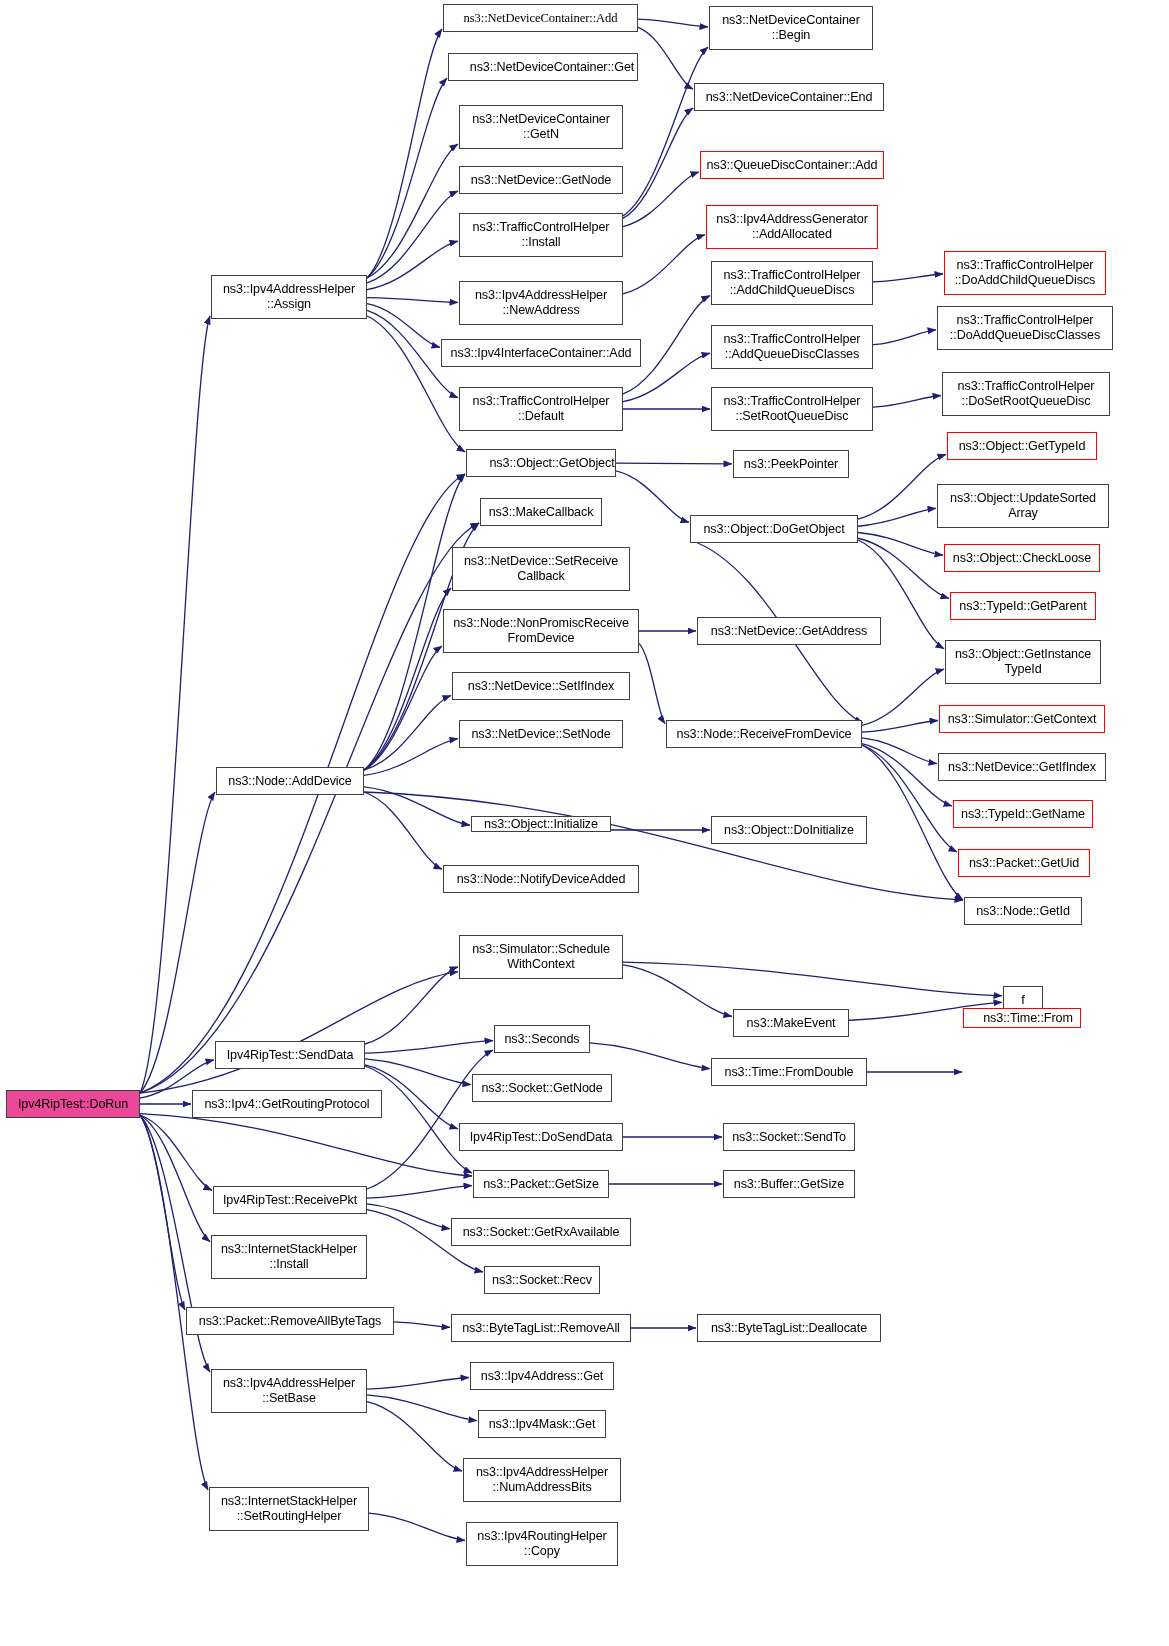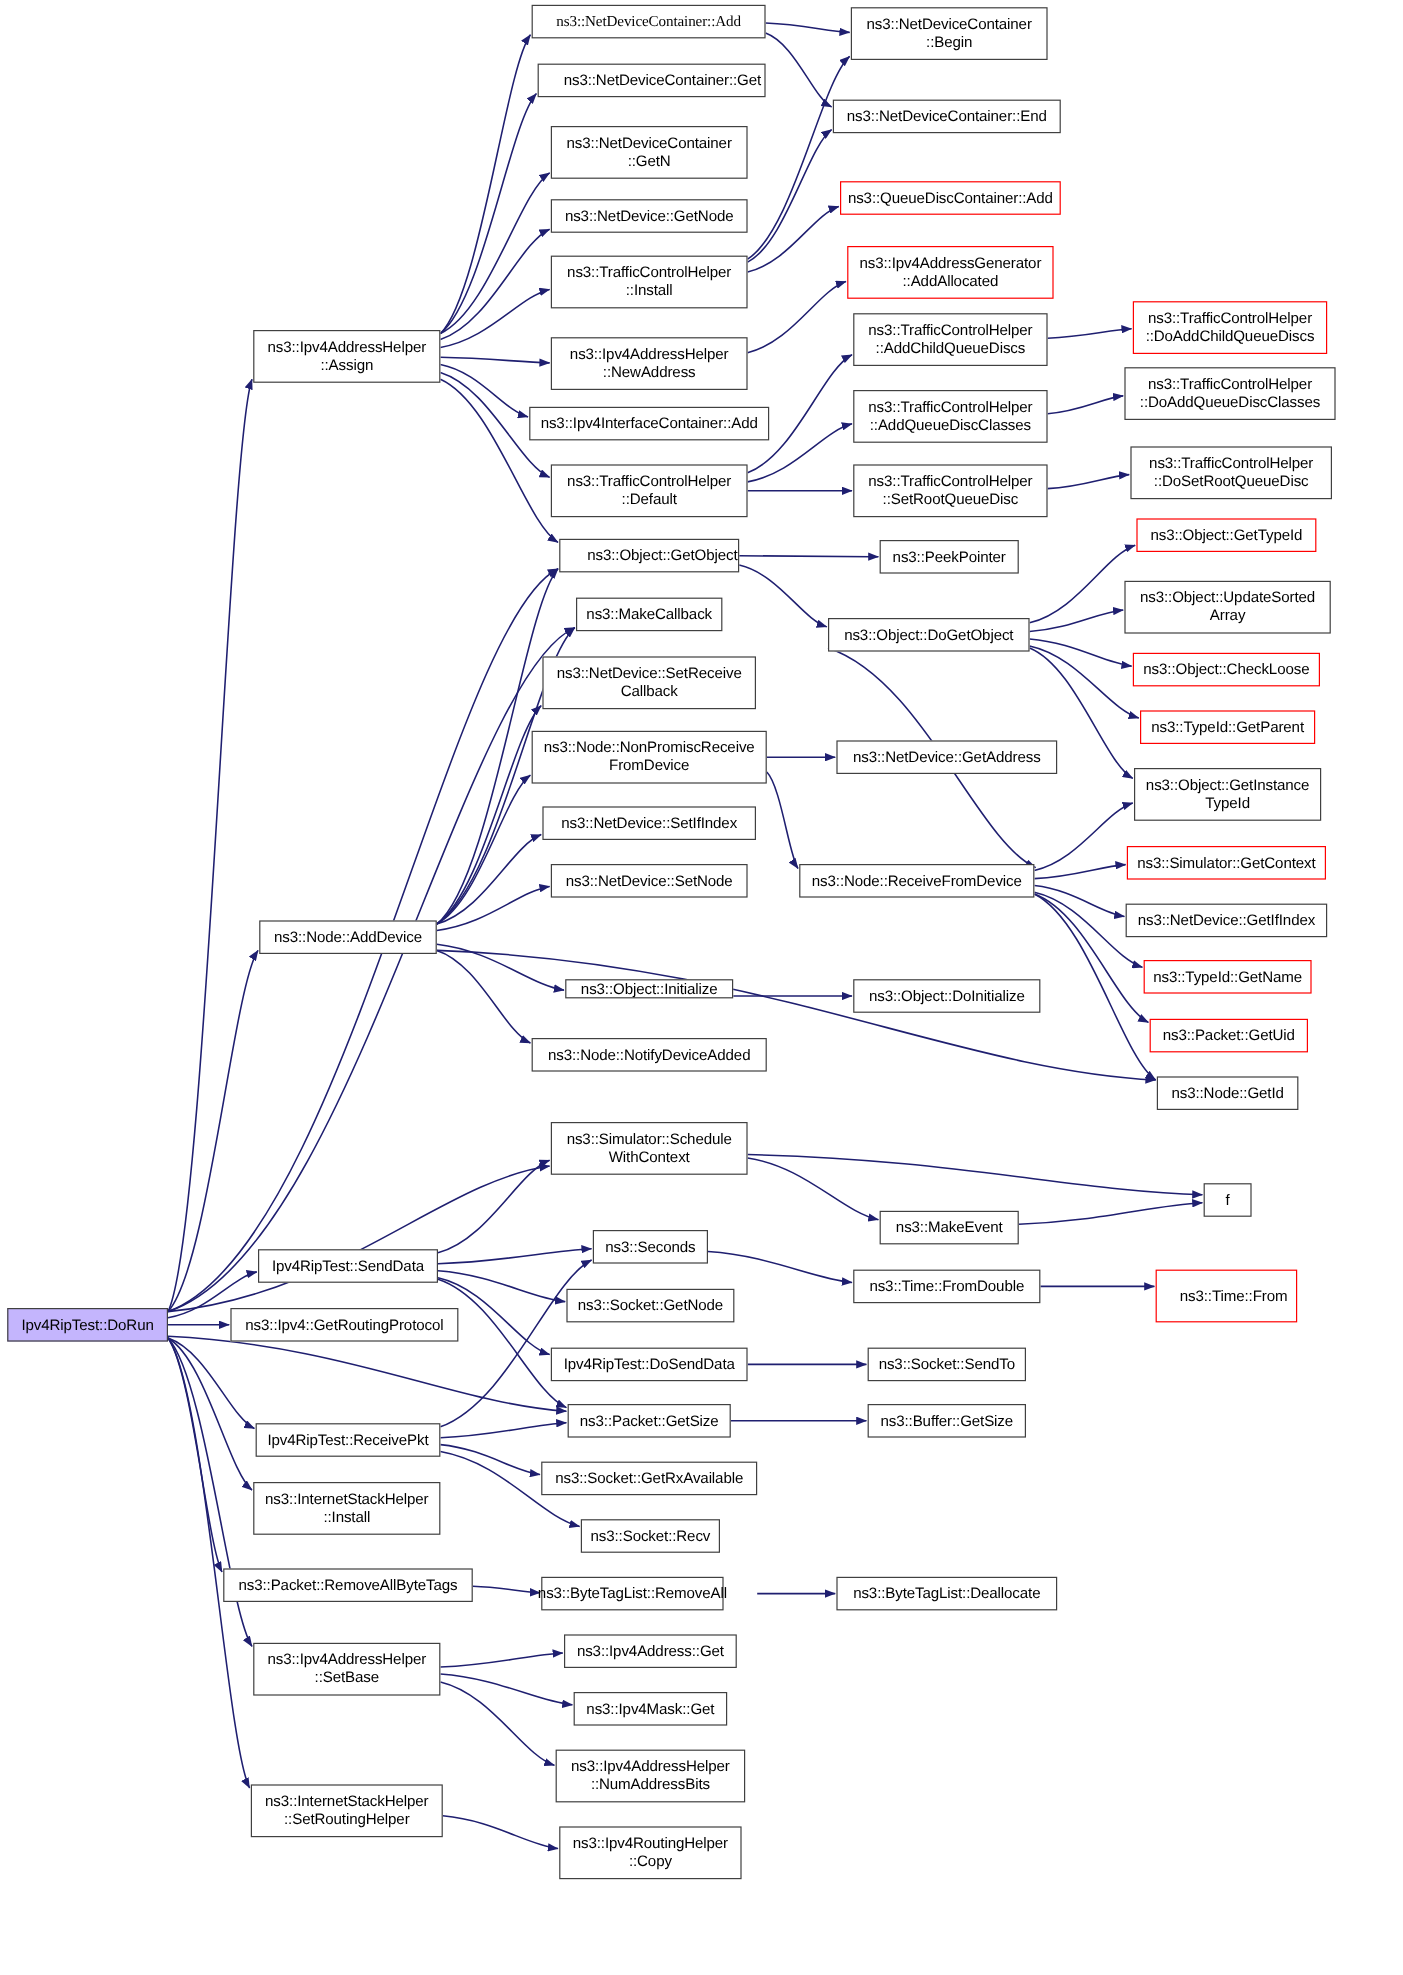--- a/index.html
+++ b/index.html
@@ -22,21 +22,21 @@
     line-height:14.6px;
     display:flex;
     align-items:center;
     justify-content:center;
     text-align:center;
     white-space:pre-line;
     letter-spacing:-0.1px;
     padding:0 2px;
   }
   .node.red{border:1px solid #ff0000;}
-  .node.root{background:#c4b5fd;border:1px solid #404040;}
+  .node.root{background:#ec4899;border:1px solid #404040;}
 </style>
 </head>
 <body>
 
 <div id="canvas">
   <svg id="edges" viewBox="0 0 1169 1646" xmlns="http://www.w3.org/2000/svg">
     <defs>
       <marker id="ah" markerWidth="9" markerHeight="7" refX="8.5" refY="3.5" orient="auto" markerUnits="userSpaceOnUse">
         <path d="M0,0 L9,3.5 L0,7 z" fill="#1f1f70"></path>
       </marker>
@@ -187,35 +187,35 @@
       <div class="node red" style="left: 958px; top: 849px; width: 132px; height: 28px;">ns3::Packet::GetUid</div>
       <div class="node" style="left: 443px; top: 865px; width: 196px; height: 28px;">ns3::Node::NotifyDeviceAdded</div>
       <div class="node" style="left: 964px; top: 897px; width: 118px; height: 28px;">ns3::Node::GetId</div>
       <div class="node" style="left: 459px; top: 935px; width: 164px; height: 44px;">ns3::Simulator::Schedule
 WithContext</div>
       <div class="node" style="left: 1003px; top: 986px; width: 40px; height: 28px;">f</div>
       <div class="node" style="left: 733px; top: 1009px; width: 116px; height: 28px;">ns3::MakeEvent</div>
       <div class="node" style="left: 494px; top: 1025px; width: 96px; height: 28px;">ns3::Seconds</div>
       <div class="node" style="left: 215px; top: 1041px; width: 150px; height: 28px;">Ipv4RipTest::SendData</div>
       <div class="node" style="left: 711px; top: 1058px; width: 156px; height: 28px;">ns3::Time::FromDouble</div>
-      <div class="node red" style="left: 963px; top: 1058px; width: 118px; height: 44px; padding-left: 14px;">ns3::Time::From</div>
+      <div class="node red" style="left: 963px; top: 1008px; width: 118px; height: 20px; padding-left: 14px;">ns3::Time::From</div>
       <div class="node" style="left: 472px; top: 1074px; width: 140px; height: 28px;">ns3::Socket::GetNode</div>
       <div class="node root" style="left: 6px; top: 1090px; width: 134px; height: 28px;">Ipv4RipTest::DoRun</div>
       <div class="node" style="left: 192px; top: 1090px; width: 190px; height: 28px;">ns3::Ipv4::GetRoutingProtocol</div>
       <div class="node" style="left: 459px; top: 1123px; width: 164px; height: 28px;">Ipv4RipTest::DoSendData</div>
       <div class="node" style="left: 723px; top: 1123px; width: 132px; height: 28px;">ns3::Socket::SendTo</div>
       <div class="node" style="left: 473px; top: 1170px; width: 136px; height: 28px;">ns3::Packet::GetSize</div>
       <div class="node" style="left: 723px; top: 1170px; width: 132px; height: 28px;">ns3::Buffer::GetSize</div>
       <div class="node" style="left: 213px; top: 1186px; width: 154px; height: 28px;">Ipv4RipTest::ReceivePkt</div>
       <div class="node" style="left: 451px; top: 1218px; width: 180px; height: 28px;">ns3::Socket::GetRxAvailable</div>
       <div class="node" style="left: 211px; top: 1235px; width: 156px; height: 44px;">ns3::InternetStackHelper
 ::Install</div>
       <div class="node" style="left: 484px; top: 1266px; width: 116px; height: 28px;">ns3::Socket::Recv</div>
       <div class="node" style="left: 186px; top: 1307px; width: 208px; height: 28px;">ns3::Packet::RemoveAllByteTags</div>
-      <div class="node" style="left: 451px; top: 1314px; width: 152px; height: 28px;">ns3::ByteTagList::RemoveAll</div>
+      <div class="node" style="left: 451px; top: 1314px; width: 180px; height: 28px;">ns3::ByteTagList::RemoveAll</div>
       <div class="node" style="left: 697px; top: 1314px; width: 184px; height: 28px;">ns3::ByteTagList::Deallocate</div>
       <div class="node" style="left: 470px; top: 1362px; width: 144px; height: 28px;">ns3::Ipv4Address::Get</div>
       <div class="node" style="left: 211px; top: 1369px; width: 156px; height: 44px;">ns3::Ipv4AddressHelper
 ::SetBase</div>
       <div class="node" style="left: 478px; top: 1410px; width: 128px; height: 28px;">ns3::Ipv4Mask::Get</div>
       <div class="node" style="left: 463px; top: 1458px; width: 158px; height: 44px;">ns3::Ipv4AddressHelper
 ::NumAddressBits</div>
       <div class="node" style="left: 209px; top: 1487px; width: 160px; height: 44px;">ns3::InternetStackHelper
 ::SetRoutingHelper</div>
       <div class="node" style="left: 466px; top: 1522px; width: 152px; height: 44px;">ns3::Ipv4RoutingHelper

